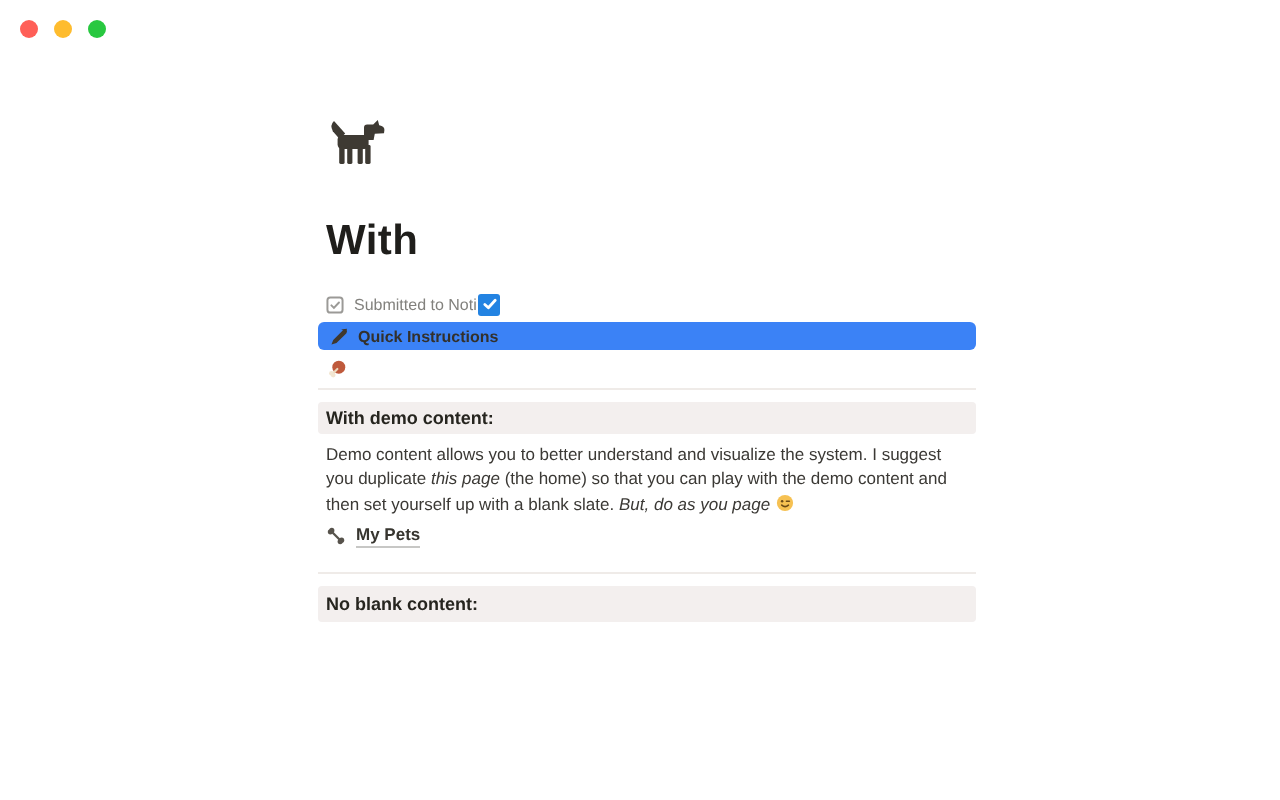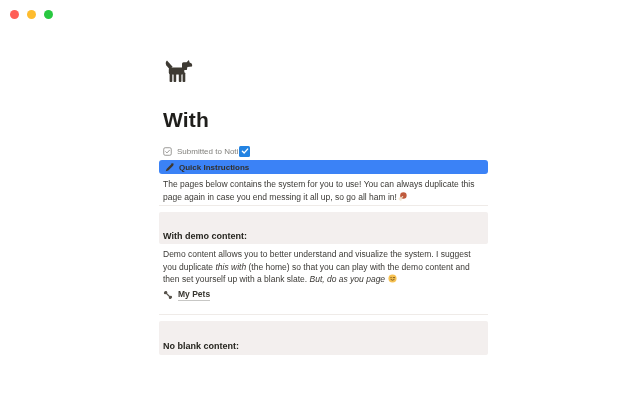--- a/index.html
+++ b/index.html
@@ -29,21 +29,21 @@
   .callout{height:14px;background:#3b82f6;border-radius:3px;
     display:flex;align-items:center;padding:0 0 0 6px;}
   .callout-icon{width:9px;height:9px;margin-right:5px;}
   .callout-label{font-size:8px;font-weight:700;color:#33302b;}
 
   .h2{margin:20px 0 0 4px;font-size:14.5px;line-height:18px;font-weight:700;color:#26251f;}
   .para{margin:4px 8px 0 4px;font-size:8.5px;line-height:12.6px;color:#3b3935;}
   .para i{color:#3b3935;}
   .divider{margin-top:2px;height:1px;background:#efebe8;}
   .h3-block{margin-top:6px;background:#f3efee;border-radius:2px;min-height:14px;
-    display:flex;align-items:center;padding:17px 0 1px 4px;}
+    display:flex;align-items:center;padding:1px 0 1px 4px;}
   .h3-text{font-size:9px;font-weight:700;color:#26251f;}
   .h3-block.tall{min-height:16px;}
 
   .page-link{margin:3px 0 12px 4px;display:flex;align-items:center;height:13px;}
   .page-link-icon{width:10px;height:10px;margin-right:5px;}
   .page-link-label{font-size:8.5px;font-weight:600;color:#37352f;
     border-bottom:1px solid rgba(55,53,47,.28);line-height:11px;}
 
   .emoji{display:inline-block;width:9px;height:9px;vertical-align:-1px;margin-left:1px;}
 </style>
@@ -94,34 +94,34 @@
     
     <div class="callout">
       <svg class="callout-icon" viewBox="0 0 10 10">
         <path d="M0.8 9.2 L3.6 8.4 L9 3 A1.25 1.25 0 0 0 7.2 1.2 L1.8 6.6 Z" fill="#40382e"></path>
         <path d="M6.2 0.8 L9.4 0.4 L9.2 2.2 Z" fill="#40382e"></path>
       </svg>
       <span class="callout-label">Quick Instructions</span>
     </div>
 
     
-    <div class="para"><span>The pages below contains the system for you to use! You can always duplicate this page again in case you end messing it all up, so go all ham in!</span><svg class="emoji" viewBox="0 0 10 10">
+    <div class="para"><svg class="emoji" viewBox="0 0 10 10">
           <circle cx="6" cy="4" r="3.6" fill="#bf5a3c"></circle>
           <path d="M5.2 5 L2.6 7.6" stroke="#ecd8bc" stroke-width="1.2" stroke-linecap="round"></path>
           <circle cx="1.9" cy="7.4" r="1.3" fill="#f2e6d2"></circle>
           <circle cx="2.9" cy="8.4" r="1.3" fill="#f2e6d2"></circle>
         </svg></div>
 
     <div class="divider"></div>
 
     
     <div class="h3-block">
       <span class="h3-text">With demo content:</span>
     </div>
-    <div class="para"><span>Demo content allows you to better understand and visualize the system. I suggest you duplicate </span><i>this with</i><span> (the home) so that you can play with the demo content and then set yourself up with a blank slate. </span><i>But, do as you page </i><svg class="emoji" viewBox="0 0 10 10">
+    <div class="para"><span>Demo content allows you to better understand and visualize the system. I suggest you duplicate </span><i>this page</i><span> (the home) so that you can play with the demo content and then set yourself up with a blank slate. </span><i>But, do as you page </i><svg class="emoji" viewBox="0 0 10 10">
           <circle cx="5" cy="5" r="4.5" fill="#f6c152"></circle>
           <circle cx="3.4" cy="4" r="0.7" fill="#6a4a16"></circle>
           <path d="M5.8 4 L7.4 4" stroke="#6a4a16" stroke-width="0.9" stroke-linecap="round"></path>
           <path d="M3.2 6.2 Q5 7.8 6.9 6.2" fill="none" stroke="#6a4a16" stroke-width="0.9" stroke-linecap="round"></path>
         </svg></div>
 
     
     <div class="page-link">
       <svg class="page-link-icon" viewBox="0 0 10 10">
         <g fill="#57534c">

